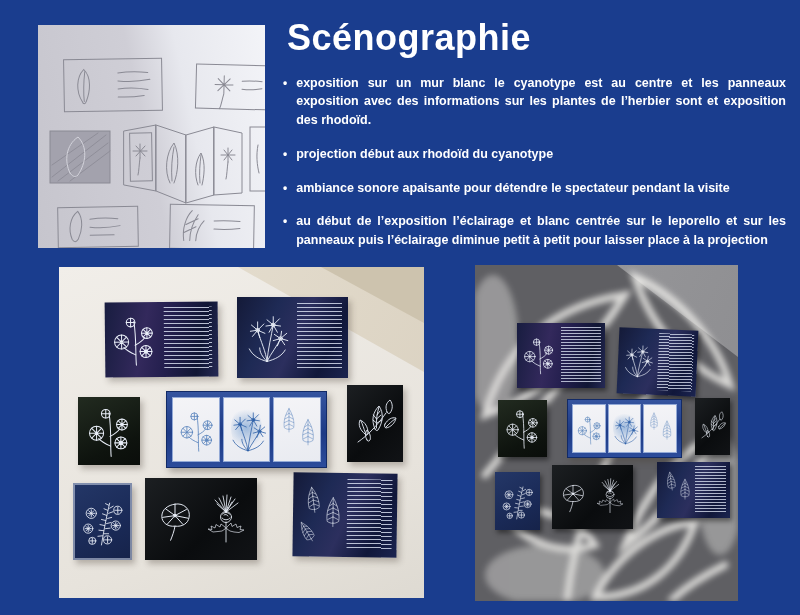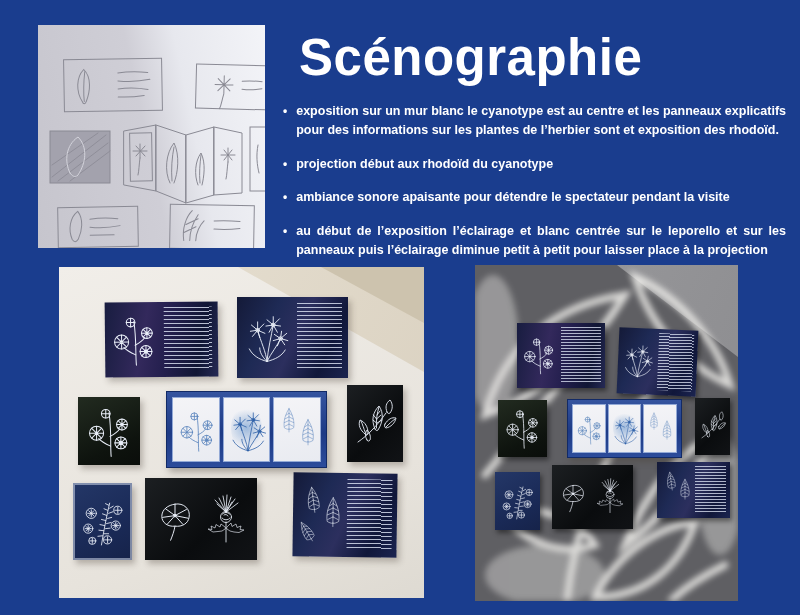--- a/index.html
+++ b/index.html
@@ -1,21 +1,21 @@
 <!DOCTYPE html>
 <html><head>
 <meta charset="utf-8">
 <style>
   html,body{margin:0;padding:0;}
   body{width:800px;height:615px;overflow:hidden;font-family:"Liberation Sans",sans-serif;}
   .page{position:relative;width:800px;height:615px;background:#1a3d8e;}
 
   
   .content{position:absolute;left:283px;top:14px;width:503px;color:#fff;}
-  .content h1{margin:16px;font-size:51px;font-weight:bold;letter-spacing:.5px;line-height:1.1;}
+  .content h1{margin:4px;font-size:36px;font-weight:bold;letter-spacing:.5px;line-height:1.1;}
   .bullets{list-style:none;margin:16px 0 0;padding:0;}
   .bullets li{display:flex;gap:9px;margin:0 0 15px;font-size:12.5px;font-weight:bold;line-height:1.5;}
   .bullets li .mk{flex:0 0 auto;font-size:12px;line-height:1.5;}
   .bullets li .bt{flex:1;text-align:justify;}
 
   
   .photo{position:absolute;box-shadow:0 0 0 0 transparent;}
   .photo-sketch{left:38px;top:25px;width:227px;height:223px;
     background:linear-gradient(78deg,#c6c5cd 0%,#cfced6 48%,#e7e8ee 66%,#f3f4f8 100%);}
   .photo-wall{left:59px;top:267px;width:365px;height:331px;background:linear-gradient(160deg,#f1eee9,#e7e3dc 70%,#dedad2);overflow:hidden;}
@@ -194,21 +194,21 @@
         </g>
       </g>
     </svg>
   </div>
 
   <div class="content">
     <h1>Scénographie</h1>
     <ul class="bullets">
       <li>
         <span class="mk">•</span>
-        <span class="bt">exposition sur un mur blanc le cyanotype est au centre et les panneaux explicatifs pour des informations sur les plantes de l’herbier sont et exposition des rhodoïd.</span>
+        <span class="bt">exposition sur un mur blanc le cyanotype est au centre et les panneaux exposition avec des informations sur les plantes de l’herbier sont et exposition des rhodoïd.</span>
       </li>
       <li>
         <span class="mk">•</span>
         <span class="bt">projection début aux rhodoïd du cyanotype</span>
       </li>
       <li>
         <span class="mk">•</span>
         <span class="bt">ambiance sonore apaisante pour détendre le spectateur pendant la visite</span>
       </li>
       <li>

